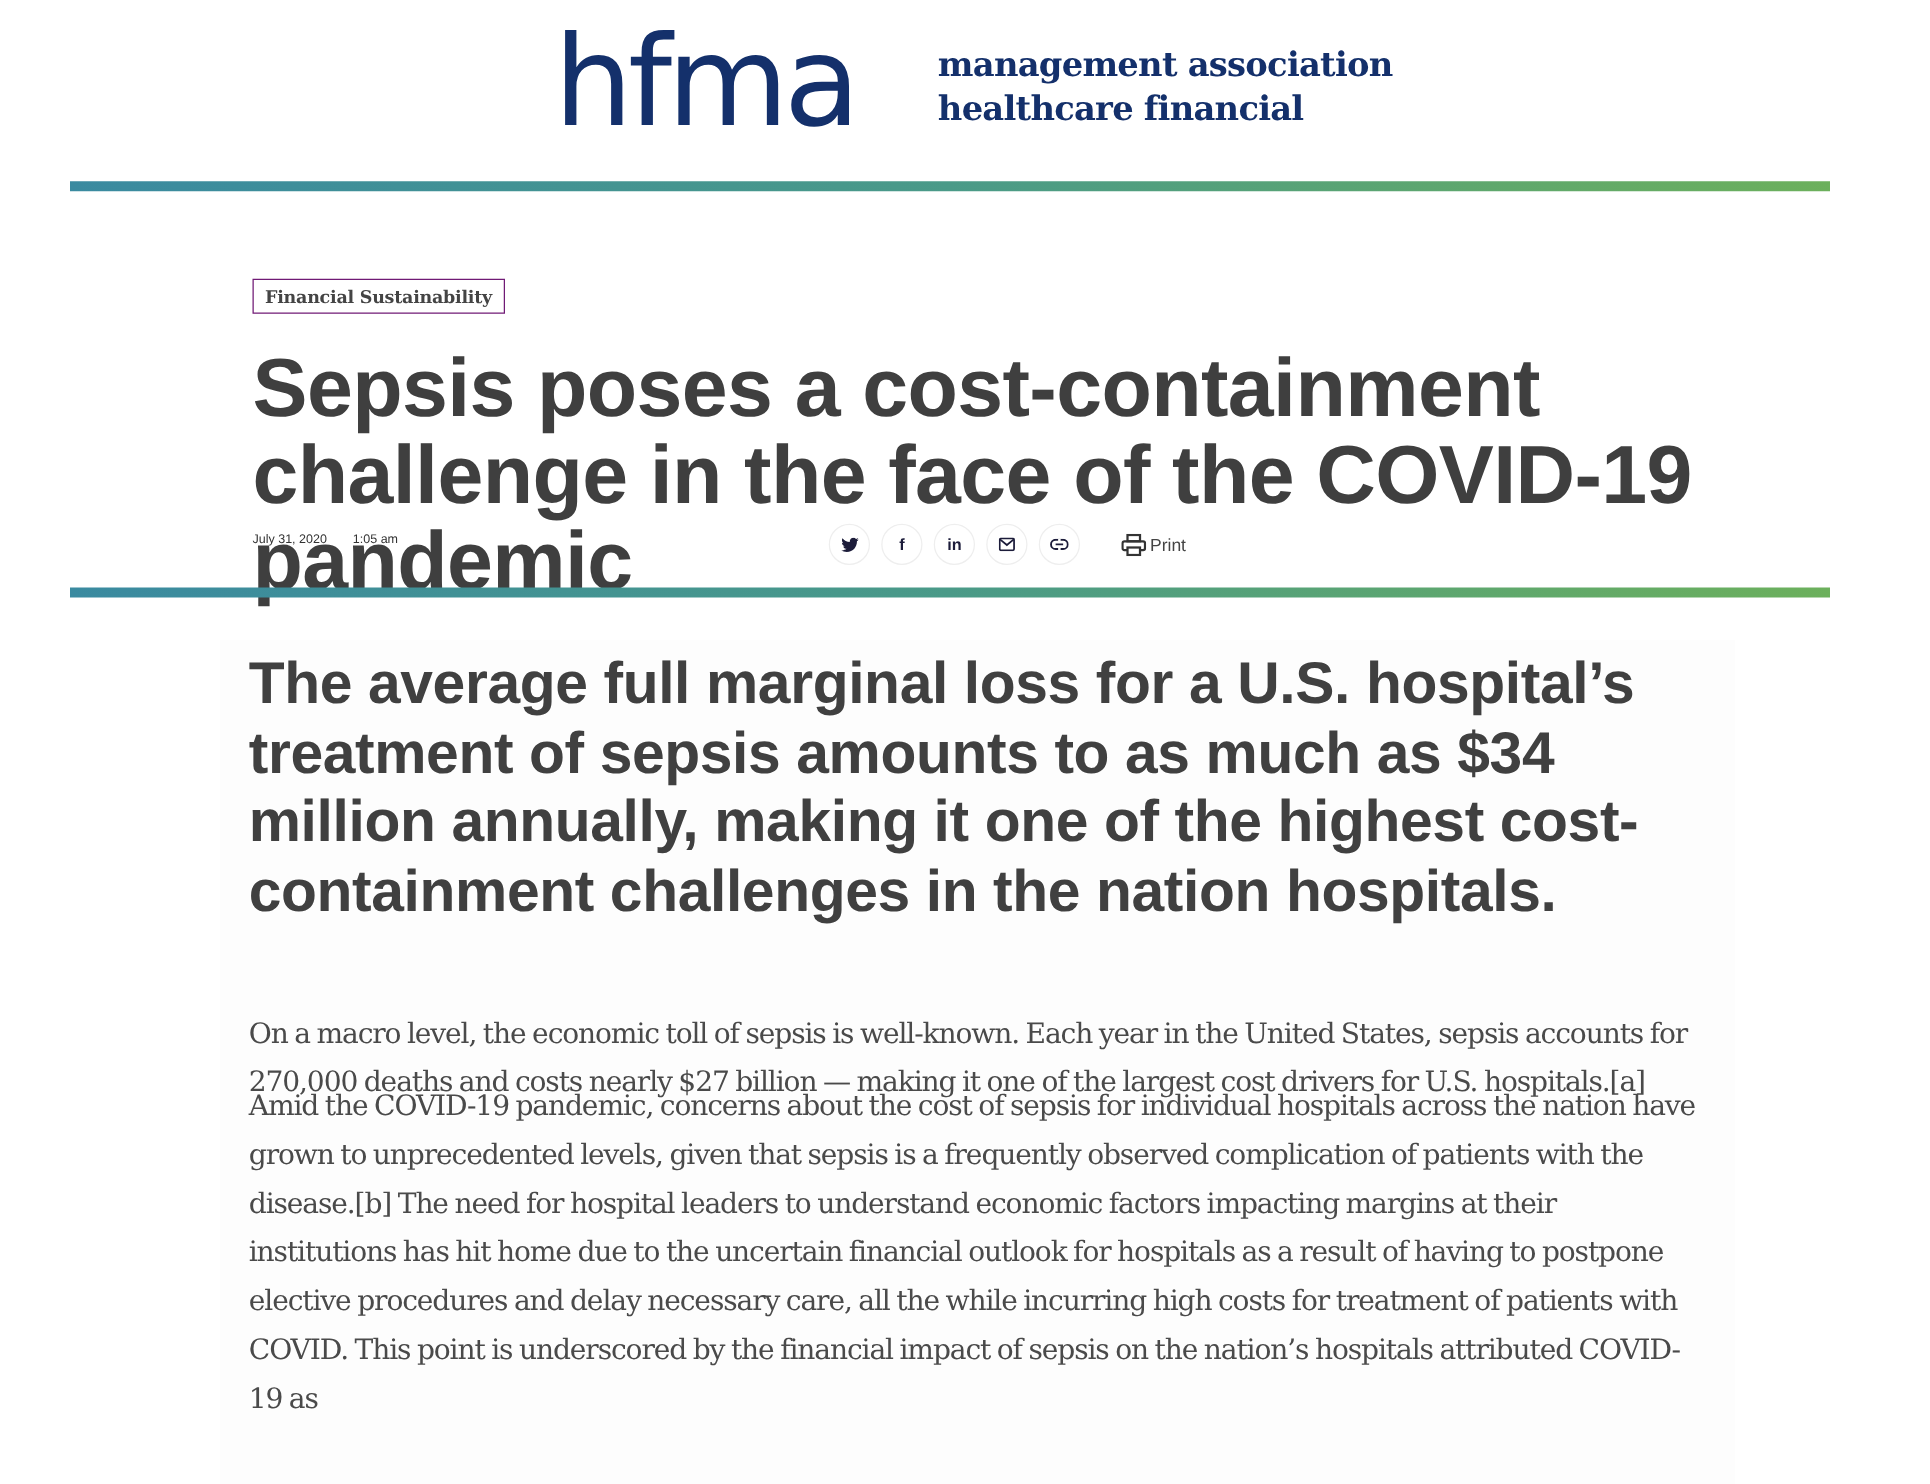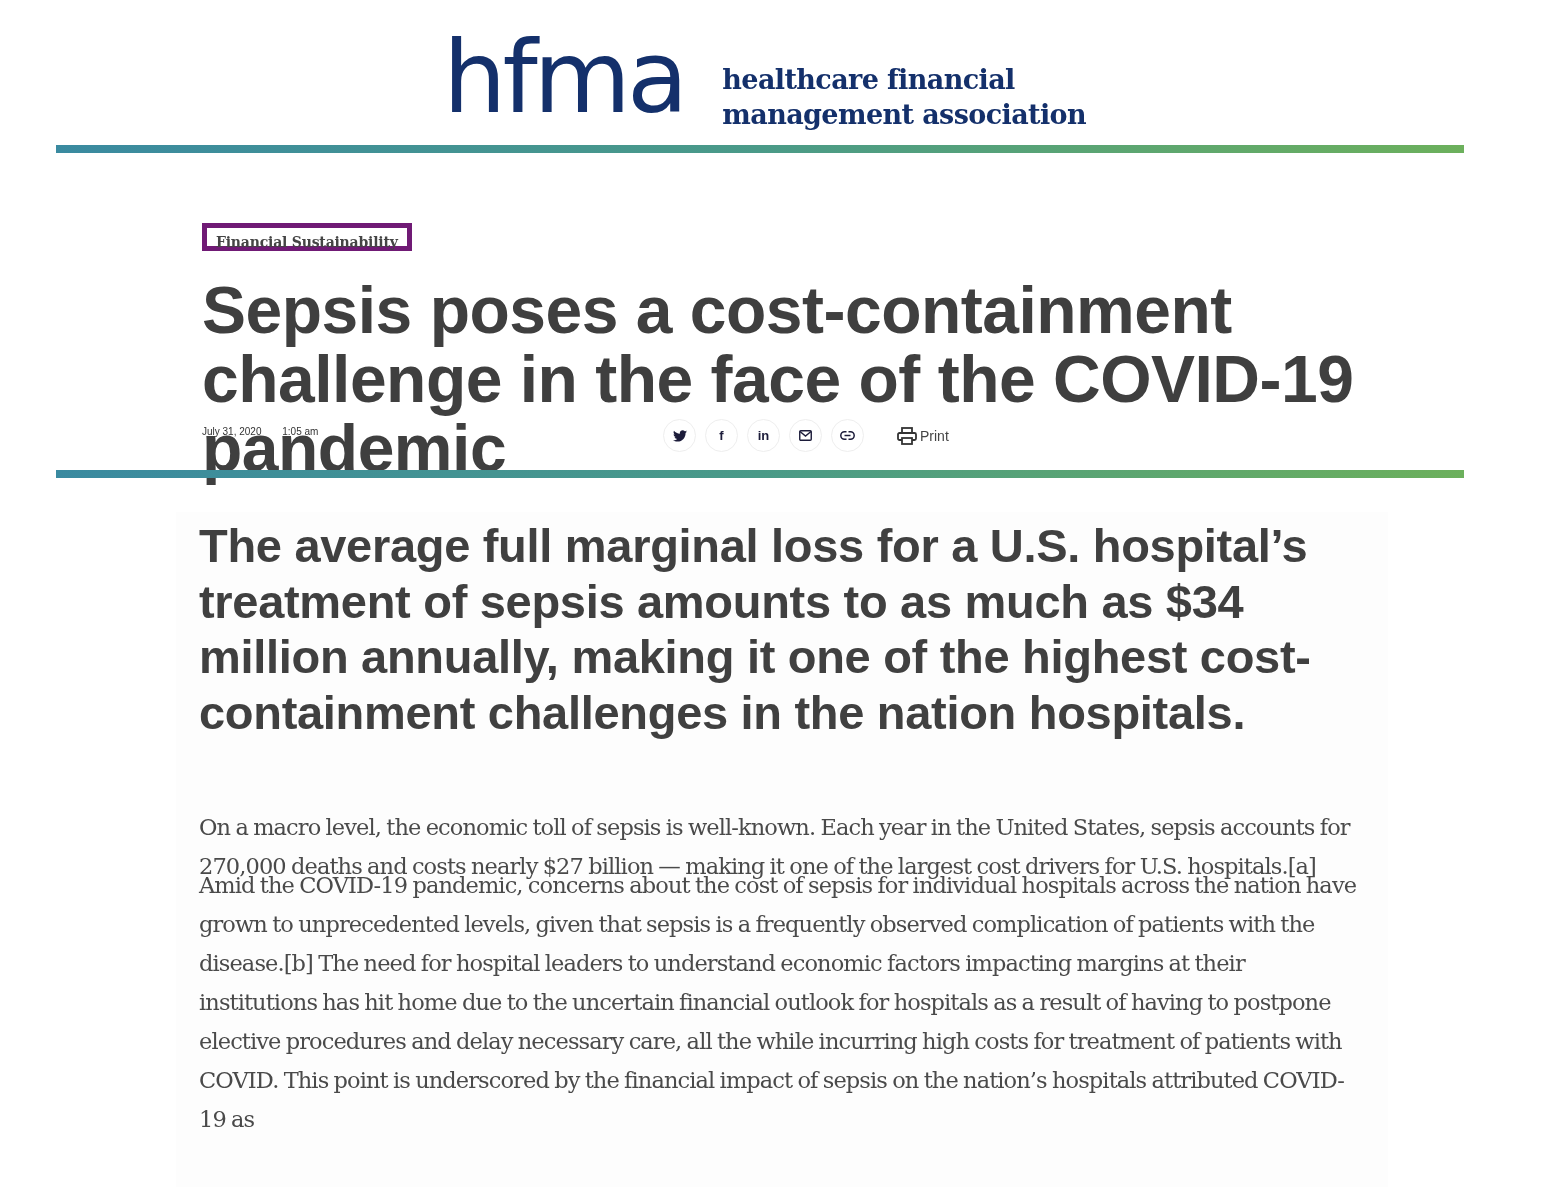--- a/index.html
+++ b/index.html
@@ -1,44 +1,44 @@
 <!DOCTYPE html>
 <html><head>
   <meta charset="utf-8">
   <style>
     html, body { margin: 0; padding: 0; background: #ffffff; }
     body { width: 1544px; height: 1187px; position: relative; overflow: hidden; color: #444; }
-    .logo { position: absolute; left: 443px; top: 32px; height: 100px; display: flex; align-items: flex-end; }
+    .logo { position: absolute; left: 443px; top: 20px; height: 100px; display: flex; align-items: center; gap: 28px; }
     .logo-mark { font-family: "DejaVu Sans", sans-serif; font-size: 100px; color: #14306b; letter-spacing: -4px; line-height: 1; font-weight: 400; position: relative; top: -4px; }
     .logo-text { margin-left: 38px; font-family: "DejaVu Serif", serif; font-size: 27px; color: #14306b; line-height: 35px; font-weight: bold; letter-spacing: -0.6px; }
     .rule { position: absolute; left: 56px; width: 1408px; height: 8px; background: linear-gradient(to right, #3a8aa0, #4a9a88 50%, #6cb05c); }
     .rule.r1 { top: 145px; }
     .rule.r2 { top: 470px; }
-    .tag { position: absolute; left: 202px; top: 223px; height: 28px; padding: 0 9px; border: 5px solid #701a75; font-family: "DejaVu Serif", serif; font-weight: bold; font-size: 14px; color: #444; line-height: 28px; box-sizing: border-box; letter-spacing: -0.2px; }
+    .tag { position: absolute; left: 202px; top: 223px; height: 28px; padding: 0 9px; border: 1px solid #701a75; font-family: "DejaVu Serif", serif; font-weight: bold; font-size: 14px; color: #444; line-height: 28px; box-sizing: border-box; letter-spacing: -0.2px; }
     .title { position: absolute; left: 202px; top: 276px; width: 1200px; margin: 0; font-family: "Liberation Sans", sans-serif; font-weight: bold; font-size: 66px; line-height: 69px; color: #3f3f3f; letter-spacing: -0.5px; }
     .meta { position: absolute; left: 202px; top: 426px; font-family: "Liberation Sans", sans-serif; font-size: 10px; color: #333; }
     .meta span { margin-right: 18px; }
     .share { position: absolute; left: 663px; top: 419px; display: flex; align-items: center; }
     .circ { width: 33px; height: 33px; border-radius: 50%; border: 1px solid #eee; display: flex; align-items: center; justify-content: center; margin-right: 9px; box-sizing: border-box; background: #fff; color: #1c1c3a; font-family: "Liberation Sans", sans-serif; font-weight: bold; font-size: 13px; }
     .print { display: flex; align-items: center; margin-left: 24px; font-family: "Liberation Sans", sans-serif; font-size: 14px; color: #444; }
     .print svg { margin-right: 3px; }
     .panel { position: absolute; left: 176px; top: 512px; width: 1212px; height: 690px; background: #fdfdfd; }
     .lede { position: absolute; left: 199px; top: 518px; width: 1160px; margin: 0; font-family: "Liberation Sans", sans-serif; font-weight: bold; font-size: 47px; line-height: 55.5px; color: #404040; letter-spacing: -0.3px; }
     .para { position: absolute; left: 199px; width: 1160px; margin: 0; font-family: "DejaVu Serif", serif; font-size: 22.5px; line-height: 39px; color: #4a4a4a; letter-spacing: -0.9px; word-spacing: -1px; }
     .p1 { top: 765px; margin-top: 43px; }
     .p2 { top: 866px; }
   </style>
 </head>
 <body>
 
 <div class="logo">
   <span class="logo-mark">hfma</span>
   <div class="logo-text">
+    <div>management association</div>
     <div>healthcare financial</div>
-    <div>management association</div>
   </div>
 </div>
 
 <div class="rule r1"></div>
 
 <div class="tag">Financial Sustainability</div>
 
 <h1 class="title">Sepsis poses a cost-containment challenge in the face of the COVID-19 pandemic</h1>
 
 <div class="meta">

